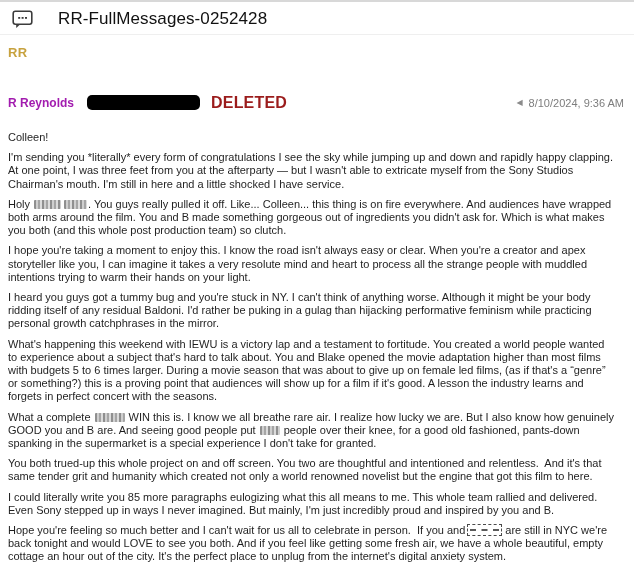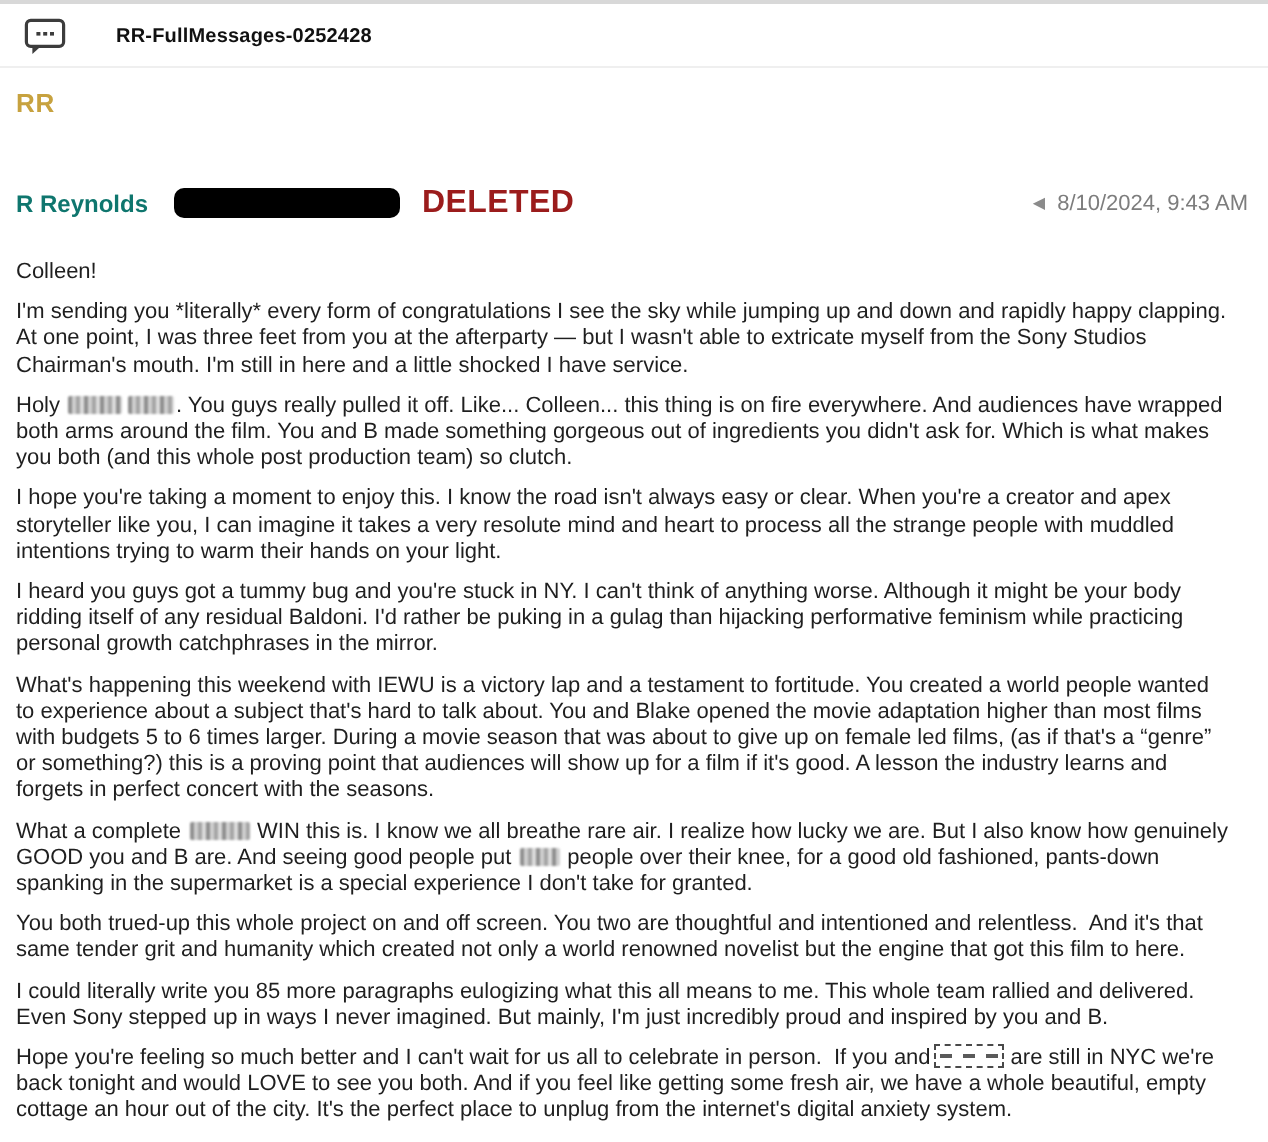--- a/index.html
+++ b/index.html
@@ -15,34 +15,34 @@
   }
   
   .header{
     display:flex;align-items:center;
     padding:7px 10px 5px 10px;
     border-bottom:1px solid #efefef;
   }
   .header-icon{display:inline-flex;margin-left:2px;}
   .header-title{
     margin:0 0 0 25px;
-    font-size:10px;font-weight:bold;color:#111;
+    font-size:17px;font-weight:normal;color:#111;
     letter-spacing:.1px;
   }
   
   .message{display:flex;padding:9px 10px 0 8px;flex-direction:column;}
   .avatar{
     width:49px;flex:0 0 49px;
     font-size:13px;font-weight:bold;color:#c7a23f;
     letter-spacing:.3px;
     padding-top:1px;
   }
   .msg-main{flex:1;min-width:0;}
   .msg-head{display:flex;align-items:center;height:17px;}
-  .sender{font-size:12px;font-weight:bold;color:#0f766e;}
+  .sender{font-size:12px;font-weight:bold;color:#a21caf;}
   .redact-black{
     display:inline-block;width:113px;height:15px;
     background:#000;border-radius:5px;
     margin:0 11px 0 13px;
   }
   .deleted{font-size:16px;font-weight:bold;color:#9b1c1c;letter-spacing:.2px;}
   .timestamp{
     margin-left:auto;display:flex;align-items:center;gap:6px;
     font-size:11px;color:#7d7d7d;white-space:nowrap;
   }
@@ -98,21 +98,21 @@
   <div class="message">
     <div class="avatar">RR</div>
 
     <div class="msg-main">
       <div class="msg-head">
         <span class="sender">R Reynolds</span>
         <span class="redact-black"></span>
         <span class="deleted">DELETED</span>
         <span class="timestamp">
           <span class="tri">◀</span>
-          <span>8/10/2024, 9:43 AM</span>
+          <span>8/10/2024, 9:36 AM</span>
         </span>
       </div>
 
       <div class="body-text">
         <p>Colleen!</p>
 
         <p class="tight">I'm sending you *literally* every form of congratulations I see the sky while jumping up and down and rapidly happy clapping.</p>
         <p>At one point, I was three feet from you at the afterparty — but I wasn't able to extricate myself from the Sony Studios Chairman's mouth. I'm still in here and a little shocked I have service.</p>
 
         <p><span>Holy</span><span class="redact-pixel rp-a"></span><span class="redact-pixel rp-b"></span><span>. You guys really pulled it off. Like... Colleen... this thing is on fire everywhere. And audiences have wrapped both arms around the film. You and B made something gorgeous out of ingredients you didn't ask for. Which is what makes you both (and this whole post production team) so clutch.</span></p>

